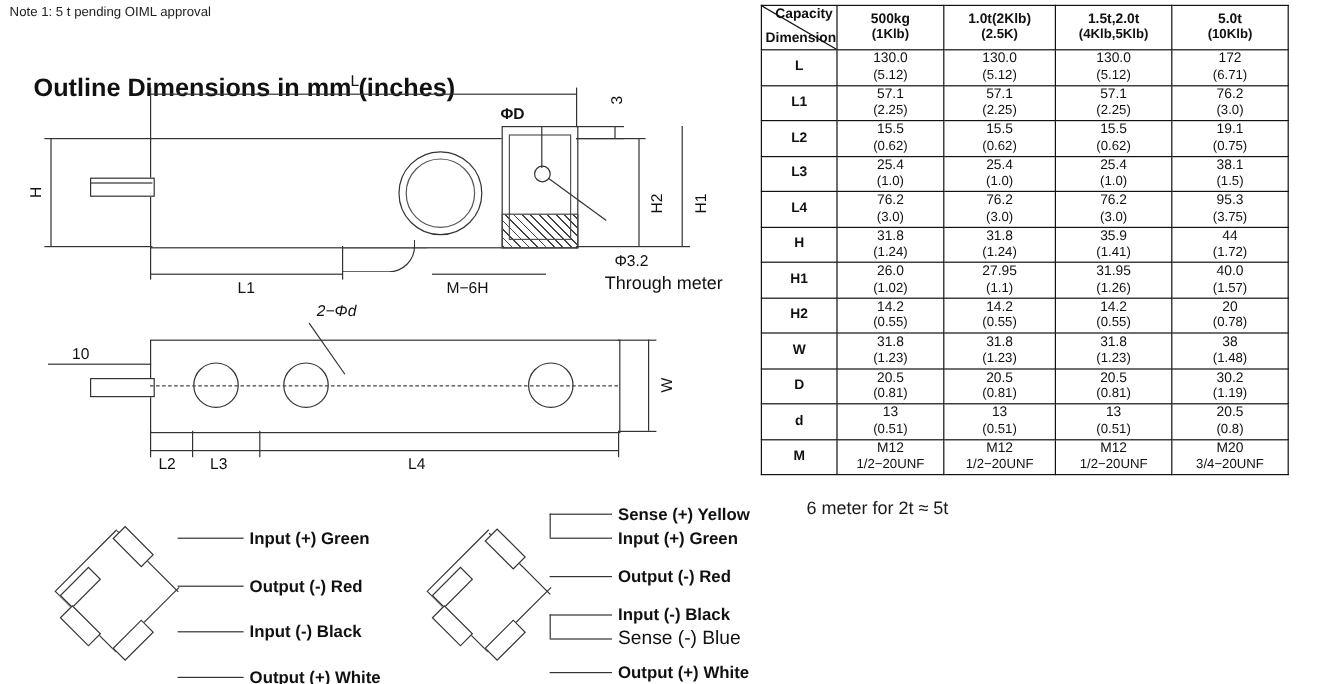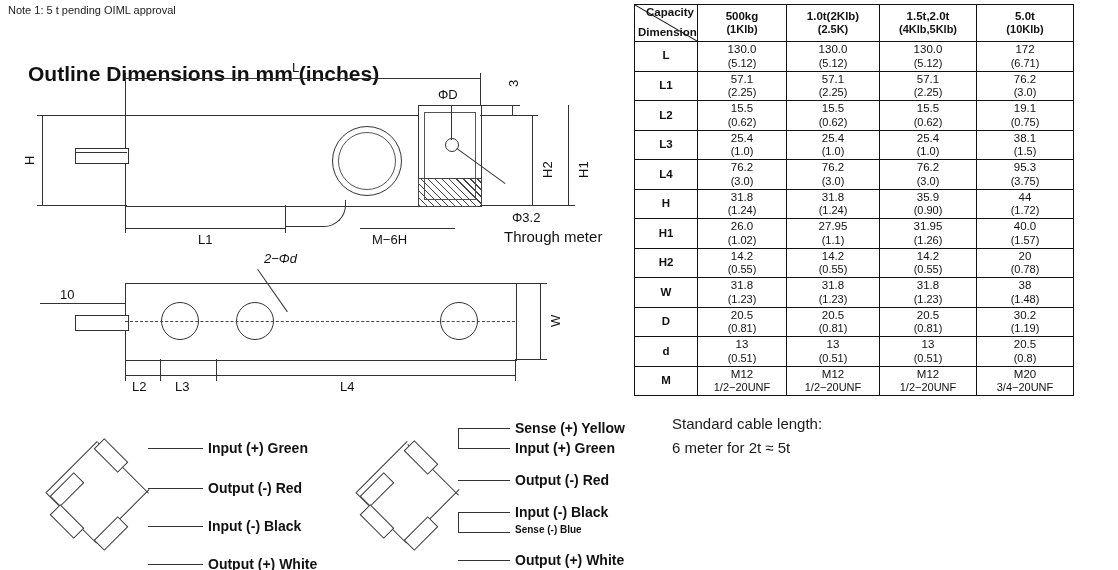--- a/index.html
+++ b/index.html
@@ -90,21 +90,21 @@
       <div class="ln hline" style="left:105px;top:18px;width:355px;"></div>
       <div class="ln vline" style="left:105px;top:13px;height:42px;"></div>
       <div class="ln vline" style="left:460px;top:13px;height:32px;"></div>
       <div class="lbl" style="left:272px;top:0px;">L</div>
 
       <div class="lbl" style="left:486px;top:27px;transform:rotate(-90deg);transform-origin:left top;">3</div>
       <div class="ln hline" style="left:460px;top:45px;width:40px;"></div>
       <div class="ln hline" style="left:460px;top:55px;width:40px;"></div>
       <div class="ln vline" style="left:492px;top:45px;height:10px;"></div>
 
-      <div class="lbl" style="left:418px;top:27px;">ΦD</div>
+      <div class="lbl" style="left:397px;top:27px;font-weight:bold;">ΦD</div>
       <div class="ln vline" style="left:431px;top:45px;height:35px;"></div>
 
       <div class="ln vline" style="left:22px;top:55px;height:90px;"></div>
       <div class="ln hline" style="left:17px;top:55px;width:90px;"></div>
       <div class="ln hline" style="left:17px;top:145px;width:90px;"></div>
       <div class="lbl" style="left:2px;top:105px;transform:rotate(-90deg);transform-origin:left top;">H</div>
 
       <div class="ln vline" style="left:512px;top:55px;height:90px;"></div>
       <div class="ln hline" style="left:460px;top:55px;width:58px;"></div>
       <div class="lbl" style="left:520px;top:118px;transform:rotate(-90deg);transform-origin:left top;">H2</div>
@@ -195,21 +195,21 @@
         <div class="ln hline" style="left:108px;top:102px;width:52px;"></div>
         <div class="ln hline" style="left:108px;top:122px;width:52px;"></div>
         <div class="ln hline" style="left:108px;top:150px;width:52px;"></div>
         <div class="ln vline" style="left:108px;top:18px;height:20px;"></div>
         <div class="ln vline" style="left:108px;top:102px;height:20px;"></div>
 
         <div class="lbl" style="left:165px;top:10px;font-size:14px;font-weight:bold;">Sense (+) Yellow</div>
         <div class="lbl" style="left:165px;top:30px;font-size:14px;font-weight:bold;">Input (+) Green</div>
         <div class="lbl" style="left:165px;top:62px;font-size:14px;font-weight:bold;">Output (-) Red</div>
         <div class="lbl" style="left:165px;top:94px;font-size:14px;font-weight:bold;">Input (-) Black</div>
-        <div class="lbl" style="left:165px;top:114px;font-size:10px;font-weight:bold;">Sense (-) Blue</div>
+        <div class="lbl" style="left:165px;top:114px;font-size:16px;font-weight:normal;">Sense (-) Blue</div>
         <div class="lbl" style="left:165px;top:142px;font-size:14px;font-weight:bold;">Output (+) White</div>
       </div>
     </div>
   </div>
 
   <div class="right">
     <table class="spec">
       <thead>
         <tr>
           <th class="corner">
@@ -271,21 +271,21 @@
           <td class="dim">L4</td>
           <td><span>76.2</span><span class="sub">(3.0)</span></td>
           <td><span>76.2</span><span class="sub">(3.0)</span></td>
           <td><span>76.2</span><span class="sub">(3.0)</span></td>
           <td><span>95.3</span><span class="sub">(3.75)</span></td>
         </tr>
         <tr>
           <td class="dim">H</td>
           <td><span>31.8</span><span class="sub">(1.24)</span></td>
           <td><span>31.8</span><span class="sub">(1.24)</span></td>
-          <td><span>35.9</span><span class="sub">(0.90)</span></td>
+          <td><span>35.9</span><span class="sub">(1.41)</span></td>
           <td><span>44</span><span class="sub">(1.72)</span></td>
         </tr>
         <tr>
           <td class="dim">H1</td>
           <td><span>26.0</span><span class="sub">(1.02)</span></td>
           <td><span>27.95</span><span class="sub">(1.1)</span></td>
           <td><span>31.95</span><span class="sub">(1.26)</span></td>
           <td><span>40.0</span><span class="sub">(1.57)</span></td>
         </tr>
         <tr>
@@ -321,17 +321,16 @@
           <td><span>M12</span><span class="sub">1/2−20UNF</span></td>
           <td><span>M12</span><span class="sub">1/2−20UNF</span></td>
           <td><span>M12</span><span class="sub">1/2−20UNF</span></td>
           <td><span>M20</span><span class="sub">3/4−20UNF</span></td>
         </tr>
       </tbody>
     </table>
   </div>
 
   <div class="wiring">
-    <p>Standard cable length:</p>
     <p>6 meter for 2t ≈ 5t</p>
   </div>
 
 </div>
 
 </body></html>

